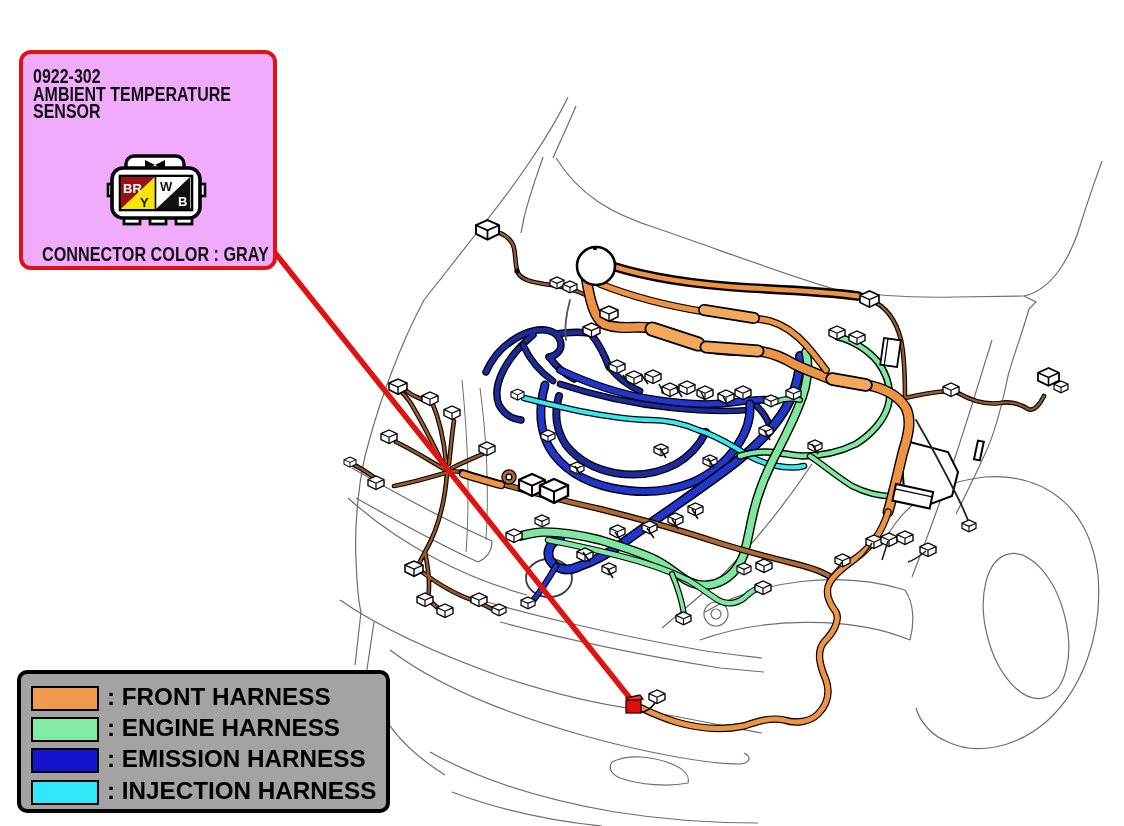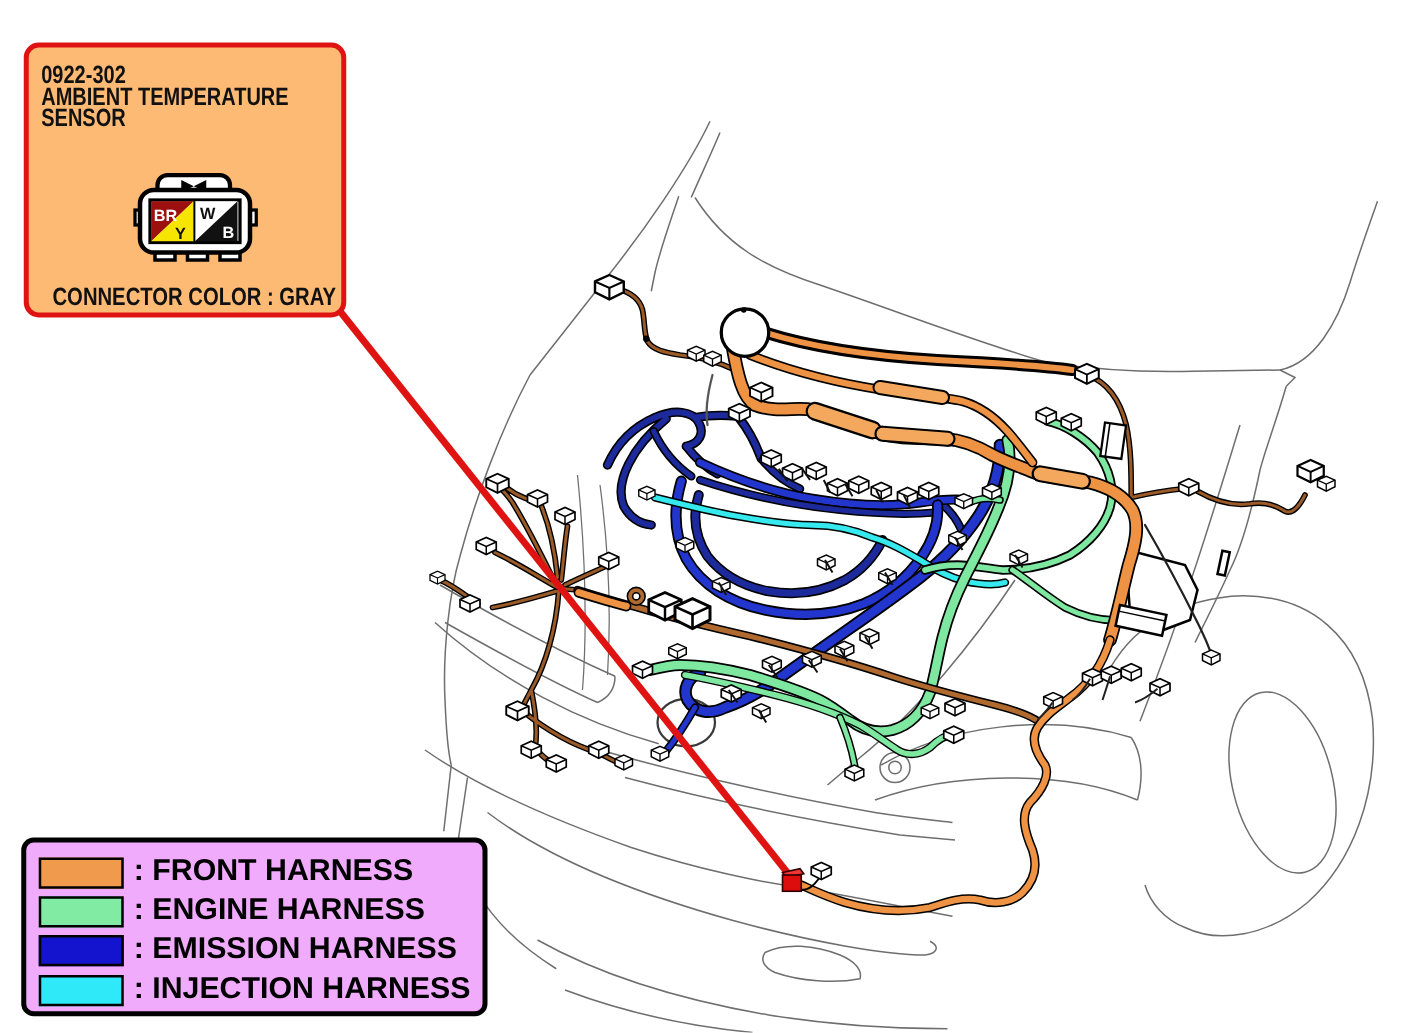--- a/index.html
+++ b/index.html
@@ -1,21 +1,21 @@
 <!DOCTYPE html>
 <html><head>
 <meta charset="utf-8">
 <style>
 html,body{margin:0;padding:0;background:#ffffff;}
 body{width:1124px;height:826px;position:relative;overflow:hidden;font-family:"Liberation Sans",sans-serif;}
 .abs{position:absolute;}
-#callout{left:19px;top:34px;width:250px;height:212px;border:4px solid #e01313;border-radius:12px;background:#fdba74;z-index:5;}
+#callout{left:19px;top:50px;width:250px;height:212px;border:4px solid #e01313;border-radius:12px;background:#f0abfc;z-index:5;}
 #callout .t1{position:absolute;left:10px;top:14px;font-size:20px;font-weight:bold;color:#111;line-height:17.5px;transform:scaleX(0.80);transform-origin:0 0;white-space:nowrap;}
 #callout .t2{position:absolute;left:19px;top:189px;font-size:20px;font-weight:bold;color:#111;transform:scaleX(0.81);transform-origin:0 0;white-space:nowrap;}
-#legend{left:17px;top:670px;width:365px;height:135px;border:4px solid #000;border-radius:10px;background:#f0abfc;z-index:5;}
+#legend{left:17px;top:670px;width:365px;height:135px;border:4px solid #000;border-radius:10px;background:#a3a3a3;z-index:5;}
 .lrow{position:absolute;left:10px;height:22px;}
 .lsw{position:absolute;left:0;top:0;width:64px;height:21px;border:2.5px solid #000;}
 .ltx{position:absolute;left:76px;top:-3px;font-size:24px;font-weight:bold;color:#000;white-space:nowrap;transform:scaleX(1.01);transform-origin:0 0;}
 </style>
 </head>
 <body>
 
 <svg class="abs" style="left:0;top:0" width="1124" height="826" viewBox="0 0 1124 826">
 <defs>
 <g id="cb">

